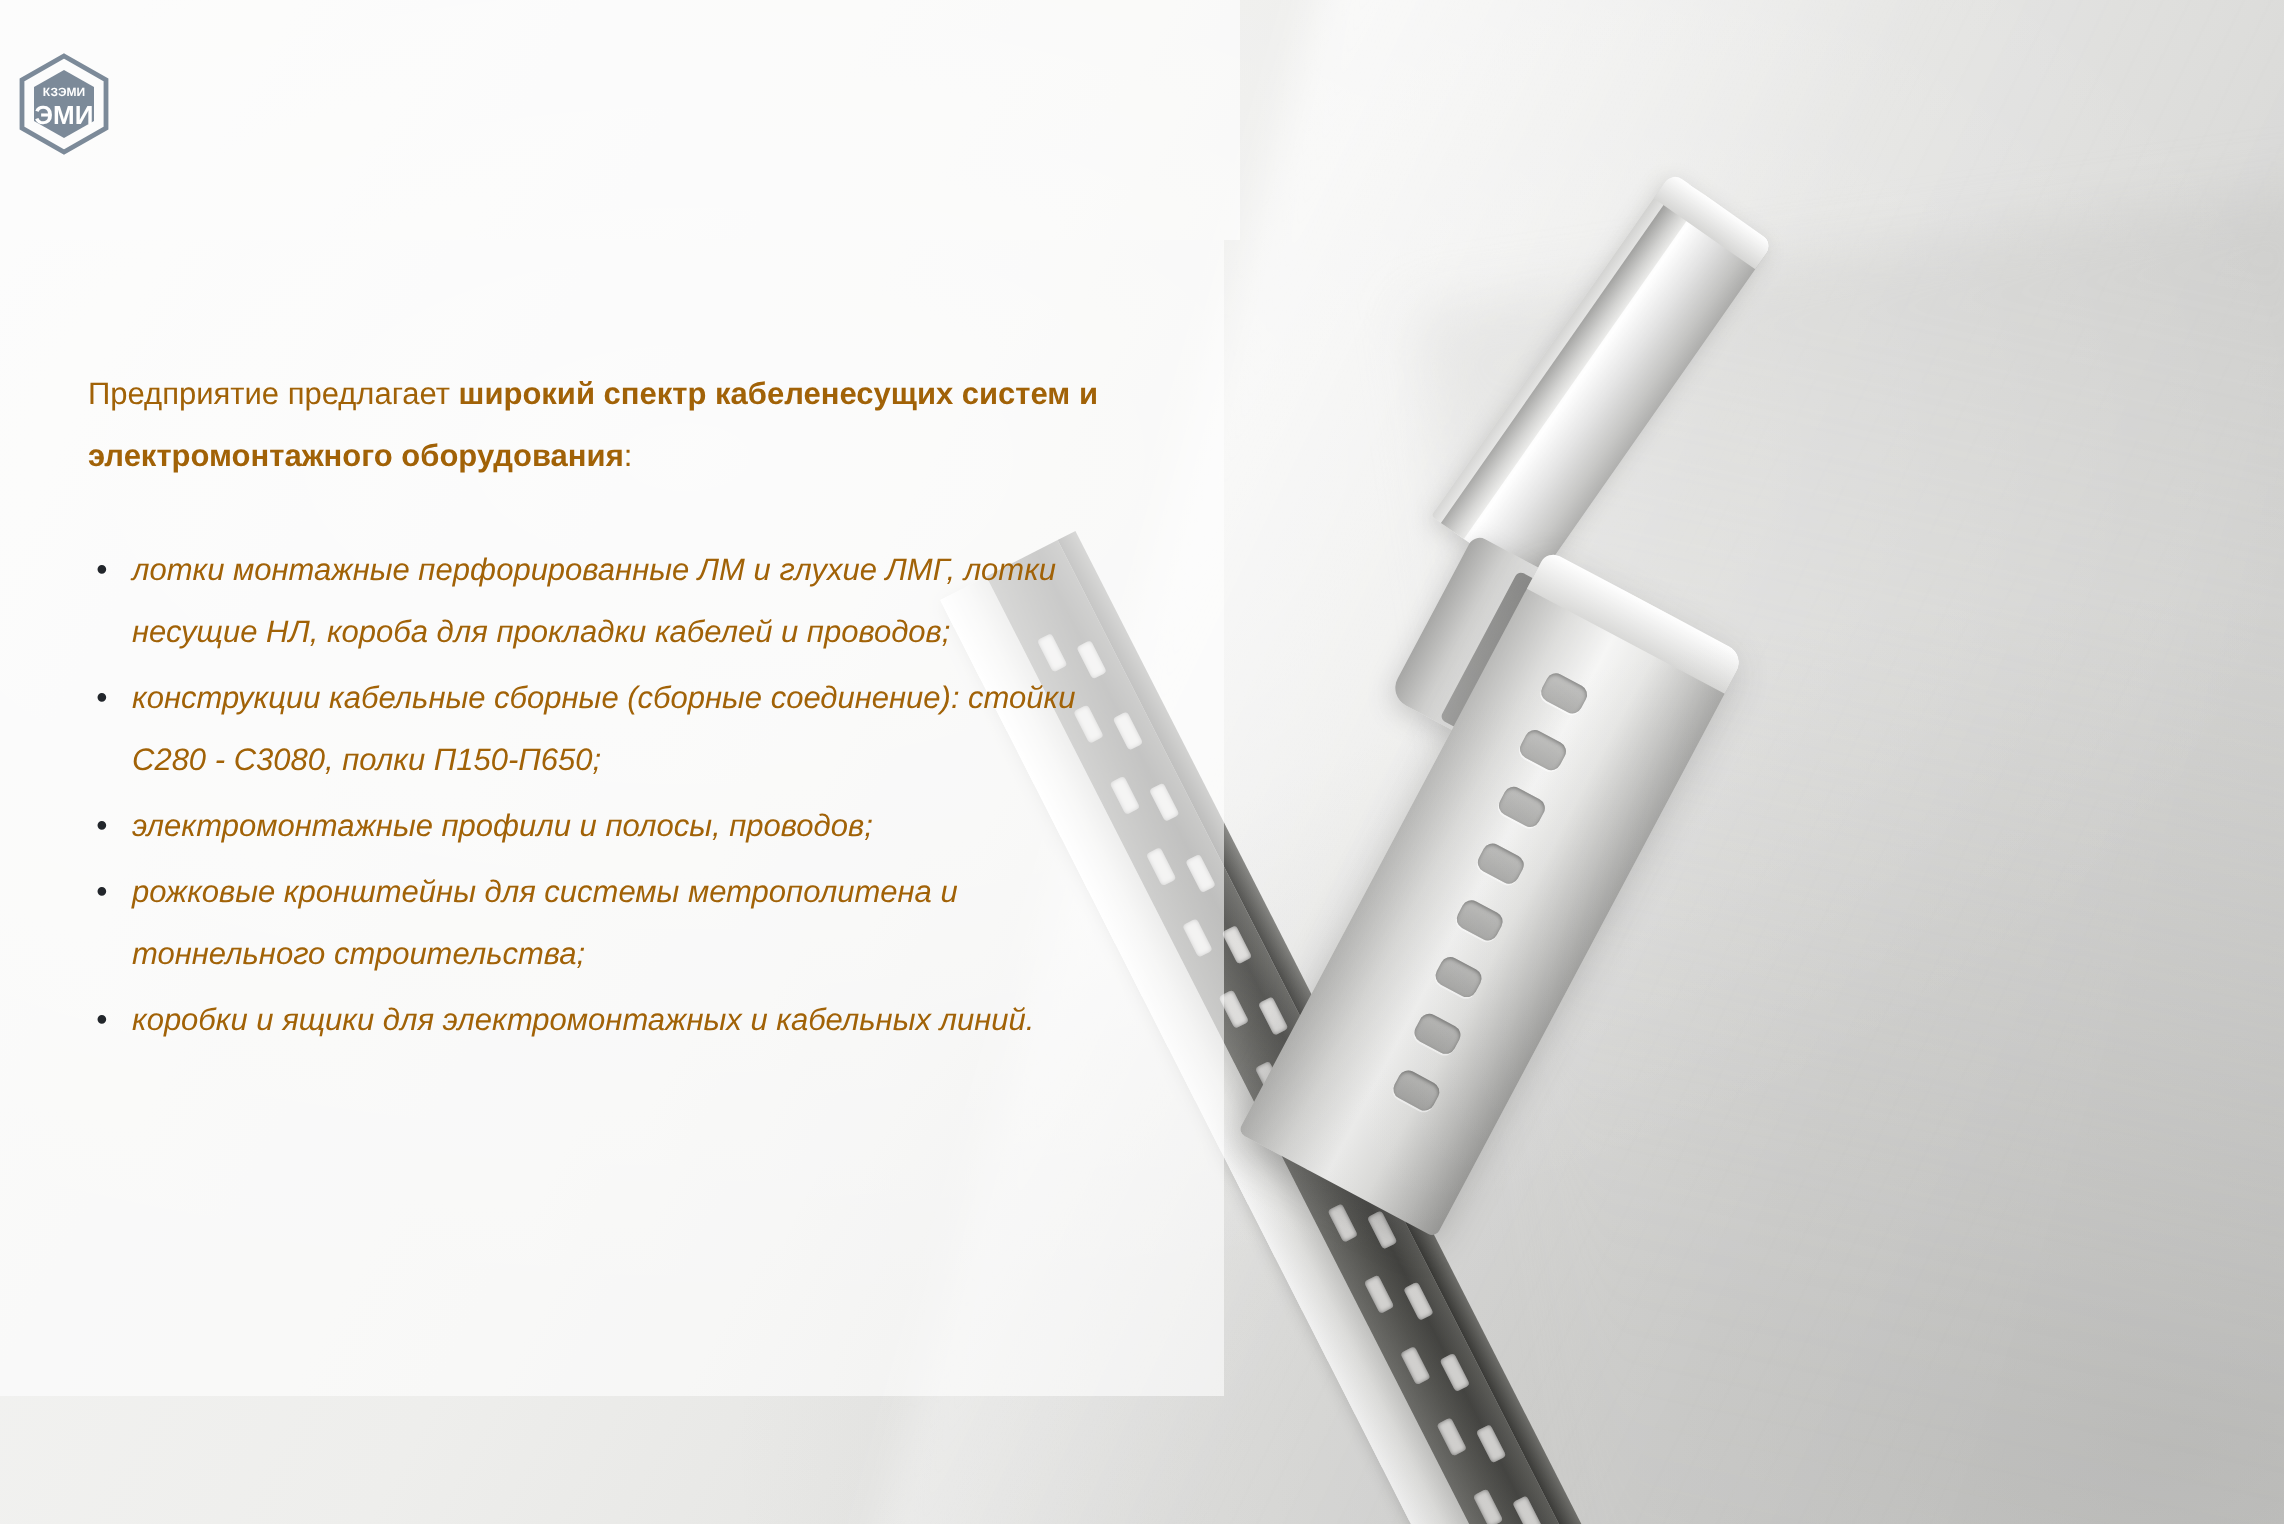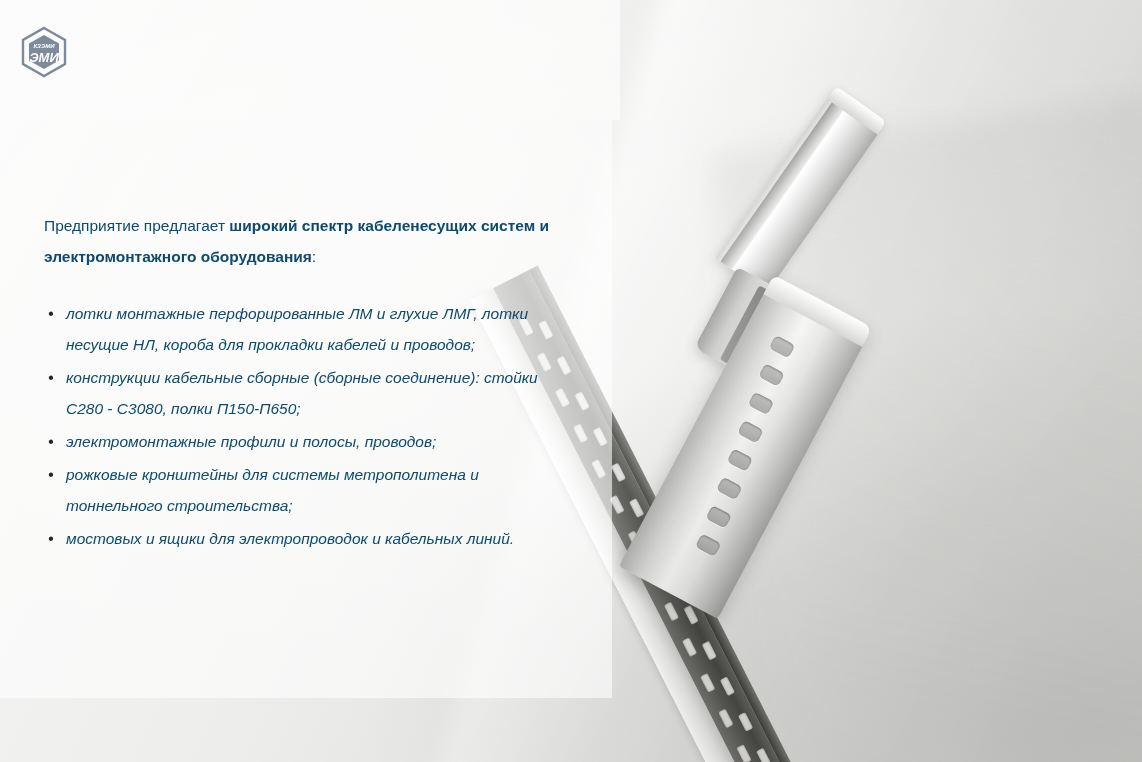--- a/index.html
+++ b/index.html
@@ -161,22 +161,22 @@
 
   
   .header {
     position: absolute;
     left: 0; top: 0;
     width: 620px; height: 120px;
     background: rgba(255,255,255,0.62);
   }
   .logo {
     position: absolute;
-    left: 20px; top: 26px;
-    width: 48px; height: 60px; font-style: italic;
+    left: 8px; top: 26px;
+    width: 48px; height: 60px;
   }
   .logo svg { display: block; }
 
   .title {
     position: absolute;
     left: 68px; top: 22px;
     color: #7c8a99;
     font-weight: bold;
     font-size: 27px;
     line-height: 36px;
@@ -189,24 +189,23 @@
   .card {
     position: absolute;
     left: 0; top: 120px;
     width: 612px; height: 578px;
     background: rgba(255,255,255,0.60);
   }
   .card-inner {
     position: absolute;
     left: 44px; top: 62px;
     width: 530px;
-    color: #0c4a6e;
+    color: #a16207;
     font-size: 15.5px;
     line-height: 31px;
-    margin-top: 28px;
   }
   .intro { margin: 0 0 26px 0; }
   .intro b { font-weight: bold; }
 
   ul.items {
     list-style: none;
     margin: 0;
     padding: 0;
   }
   ul.items li {
@@ -299,18 +298,18 @@
   <div class="card">
     <div class="card-inner">
       <p class="intro">
         <span>Предприятие предлагает </span><b>широкий спектр кабеленесущих систем и электромонтажного оборудования</b><span>:</span>
       </p>
       <ul class="items">
         <li>лотки монтажные перфорированные ЛМ и глухие ЛМГ, лотки несущие НЛ, короба для прокладки кабелей и проводов;</li>
         <li>конструкции кабельные сборные (сборные соединение): стойки С280 - С3080, полки П150-П650;</li>
         <li>электромонтажные профили и полосы, проводов;</li>
         <li>рожковые кронштейны  для системы метрополитена и тоннельного строительства;</li>
-        <li>мостовых и ящики для электропроводок и кабельных линий.</li>
+        <li>коробки и ящики для электромонтажных и кабельных линий.</li>
       </ul>
     </div>
   </div>
 
 </div>
 
 </body></html>

